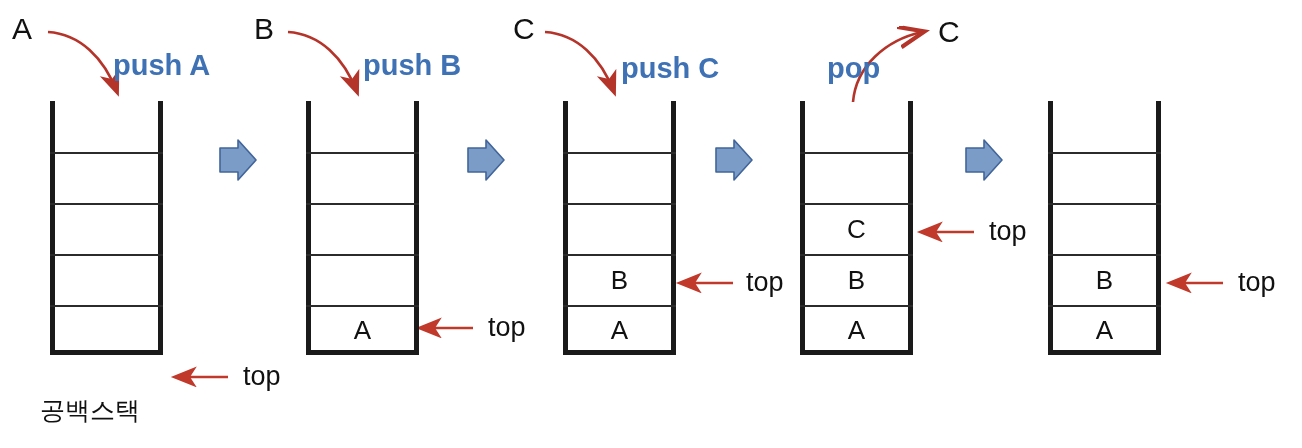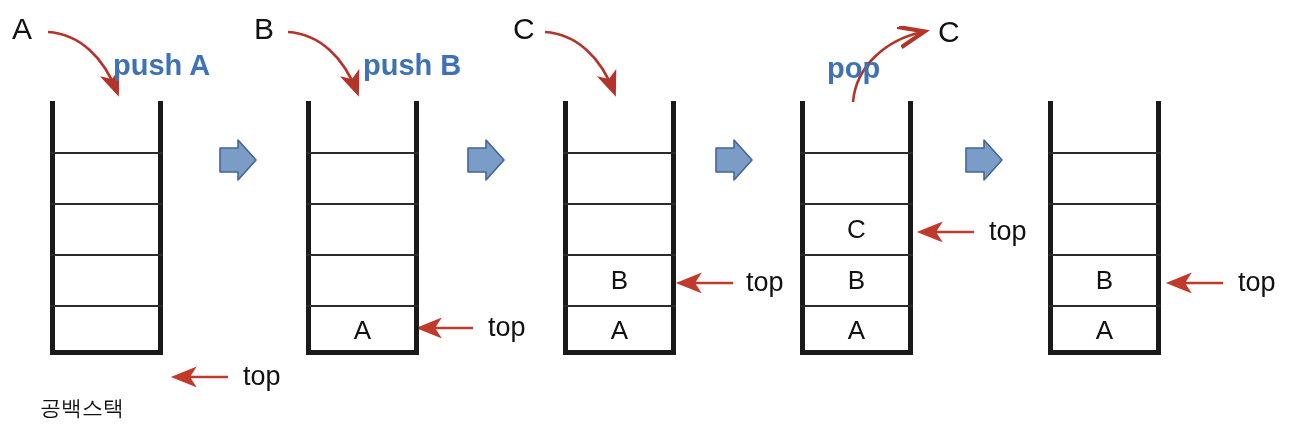--- a/index.html
+++ b/index.html
@@ -28,21 +28,21 @@
     position:absolute;font-size:30px;color:#111;line-height:1;
   }
   .oplabel{
     position:absolute;font-size:29px;font-weight:bold;color:#3f72b5;
     line-height:1;white-space:nowrap;
   }
   .toplabel{
     position:absolute;font-size:27px;color:#111;line-height:1;
   }
   .korlabel{
-    position:absolute;font-size:21px;color:#111;line-height:1;
+    position:absolute;font-size:25px;color:#111;line-height:1;
     font-family:"DejaVu Sans","Liberation Sans",sans-serif;
     text-align:right;
   }
 
   
   #overlay{position:absolute;left:0;top:0;width:1302px;height:448px;}
 </style>
 </head>
 <body>
 
@@ -175,20 +175,21 @@
     <div class="cell" style="top:204px;height:50px;">A</div>
   </div>
 
   <div class="srcletter" style="left:12px;top:14px;">A</div>
   <div class="srcletter" style="left:254px;top:14px;">B</div>
   <div class="srcletter" style="left:513px;top:14px;">C</div>
   <div class="srcletter" style="left:938px;top:17px;">C</div>
 
   <div class="oplabel" style="left:363px;top:51px;">push B</div>
   <div class="oplabel" style="left:113px;top:51px;">push A</div>
+  <div class="oplabel" style="left:621px;top:54px;">push C</div>
   <div class="oplabel" style="left:787px;top:54px;margin-left:40px;">pop</div>
 
   <div class="toplabel" style="left:243px;top:363px;">top</div>
   <div class="toplabel" style="left:488px;top:314px;">top</div>
   <div class="toplabel" style="left:746px;top:269px;">top</div>
   <div class="toplabel" style="left:989px;top:218px;">top</div>
   <div class="toplabel" style="left:1238px;top:269px;">top</div>
 
   <div class="korlabel" style="left:40px;top:398px;">공백스택</div>
 

